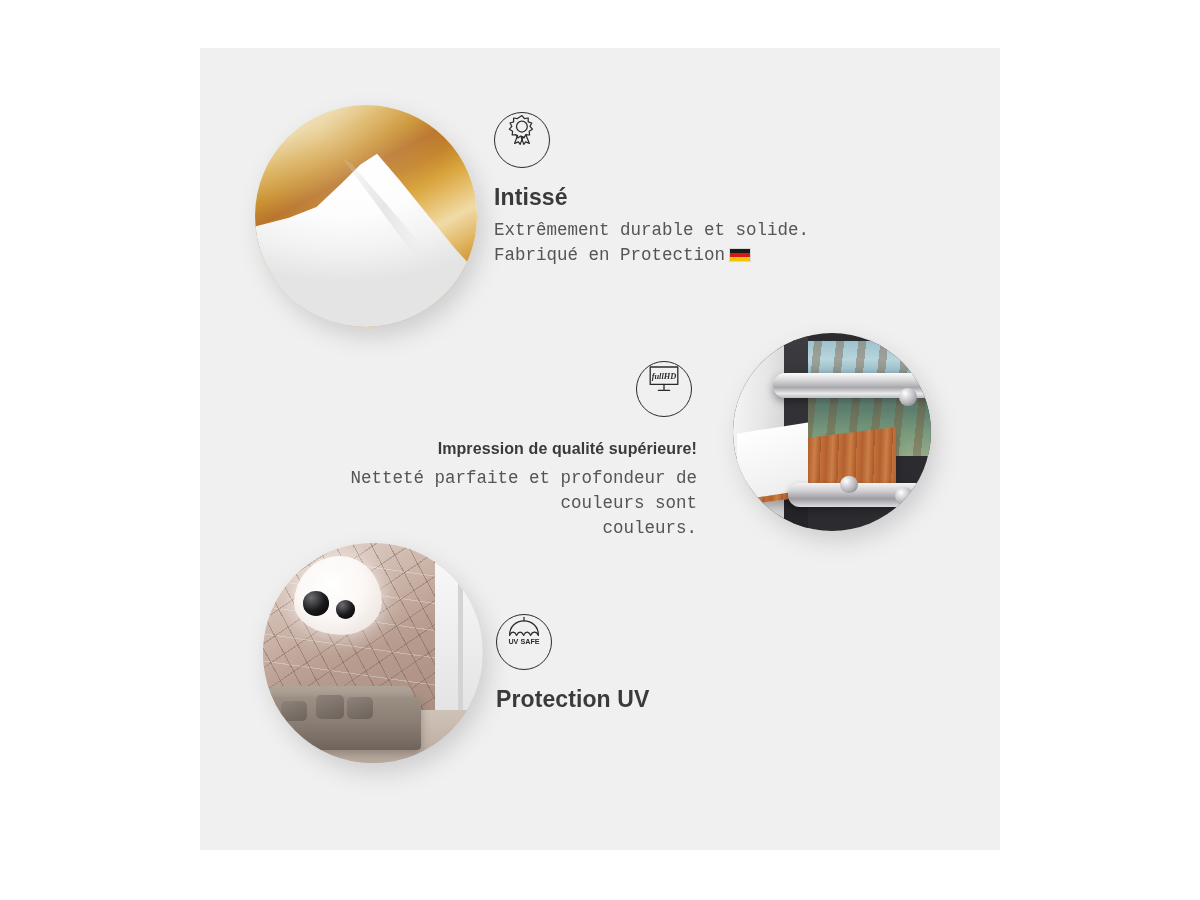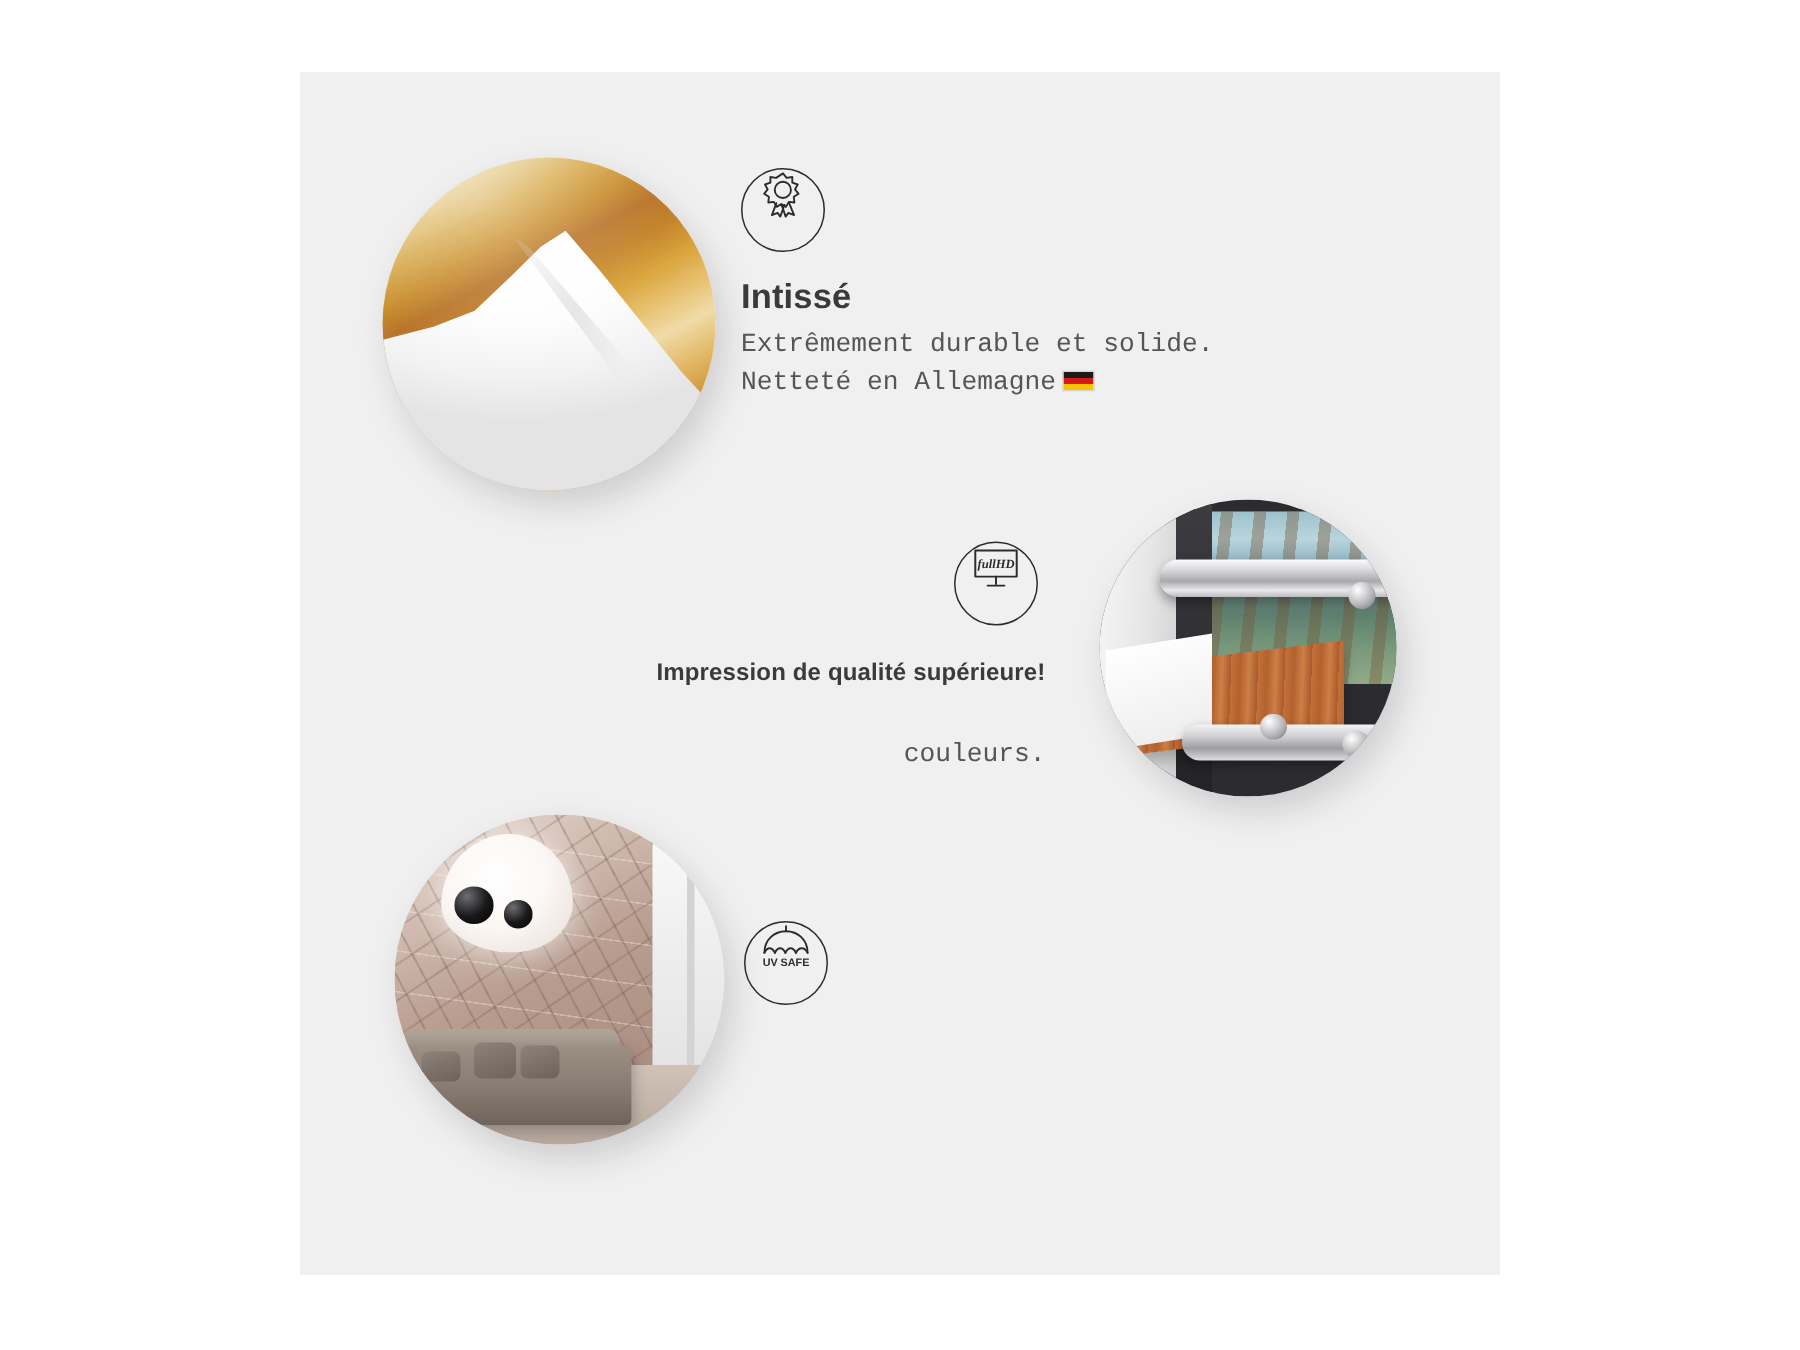--- a/index.html
+++ b/index.html
@@ -262,21 +262,21 @@
           <path d="M17 2.6 19.4 5.6 23.2 5.0 23.2 8.8 26.8 10.0 25.0 13.3 27.4 16.2 24.2 18.2 24.6 22.0 20.9 21.6 19.0 24.9 15.9 23.0 12.8 24.9 10.9 21.6 7.2 22.0 7.6 18.2 4.4 16.2 6.8 13.3 5.0 10.0 8.6 8.8 8.6 5.0 12.4 5.6 Z"></path>
           <circle cx="16.9" cy="13.6" r="5.4"></circle>
           <path d="M12.6 22.4 9.6 30.4 13.4 28.9 15.2 31.4 18.0 23.6"></path>
           <path d="M21.0 22.2 24.4 30.4 20.6 28.9 18.8 31.4 16.2 24.0"></path>
         </g>
       </svg>
     </div>
     <div class="feat-title">Intissé</div>
     <div class="feat-desc">
       <span>Extrêmement durable et solide.</span><br>
-      <span>Netteté en Allemagne</span><span class="flag"></span>
+      <span>Fabriqué en Protection</span><span class="flag"></span>
     </div>
   </div>
 
   <div class="medallion" id="med2">
     <div class="art">
       <div class="press-bg"></div>
       <div class="press-print"></div>
       <div class="press-print-bars"></div>
       <div class="press-dark-col"></div>
       <div class="press-panel-left"></div>
@@ -299,21 +299,21 @@
           <path d="M12.4 28.4 L23.6 28.4"></path>
         </g>
         <text x="18" y="16.6" text-anchor="middle" font-family="'Liberation Serif', serif" font-size="8.4" font-style="italic" font-weight="700" fill="#2b2b2b">fullHD</text>
       </svg>
     </div>
   </div>
 
   <div class="feature" id="block2">
     <div class="feat-title big">Impression de qualité supérieure!</div>
     <div class="feat-desc">
-      <br>
+      <span>Netteté parfaite et profondeur de couleurs sont</span><br>
       <span>couleurs.</span>
     </div>
   </div>
 
   <div class="medallion" id="med3">
     <div class="art">
       <div class="room-bg"></div>
       <div class="room-mural"></div>
       <div class="room-facets"></div>
       <div class="room-owlface"></div>
@@ -337,15 +337,16 @@
           <path d="M4.6 20.2 C4.6 11.6 11.0 5.8 19.0 5.8 C27.0 5.8 33.4 11.6 33.4 20.2"></path>
           <path d="M4.6 20.2 C6.6 16.2 9.6 16.2 11.6 20.2"></path>
           <path d="M11.6 20.2 C13.6 16.2 16.6 16.2 18.6 20.2"></path>
           <path d="M18.6 20.2 C20.6 16.2 23.6 16.2 25.6 20.2"></path>
           <path d="M25.6 20.2 C27.6 16.2 31.4 16.2 33.4 20.2"></path>
           <path d="M19 5.8 L19 2.4"></path>
         </g>
         <text x="19" y="28.8" text-anchor="middle" font-family="'Liberation Sans', sans-serif" font-size="7.2" font-weight="700" fill="#2b2b2b">UV SAFE</text>
       </svg>
     </div>
+    <div class="feat-title">Protection UV</div>
   </div>
 
 </div>
 
 </body></html>

